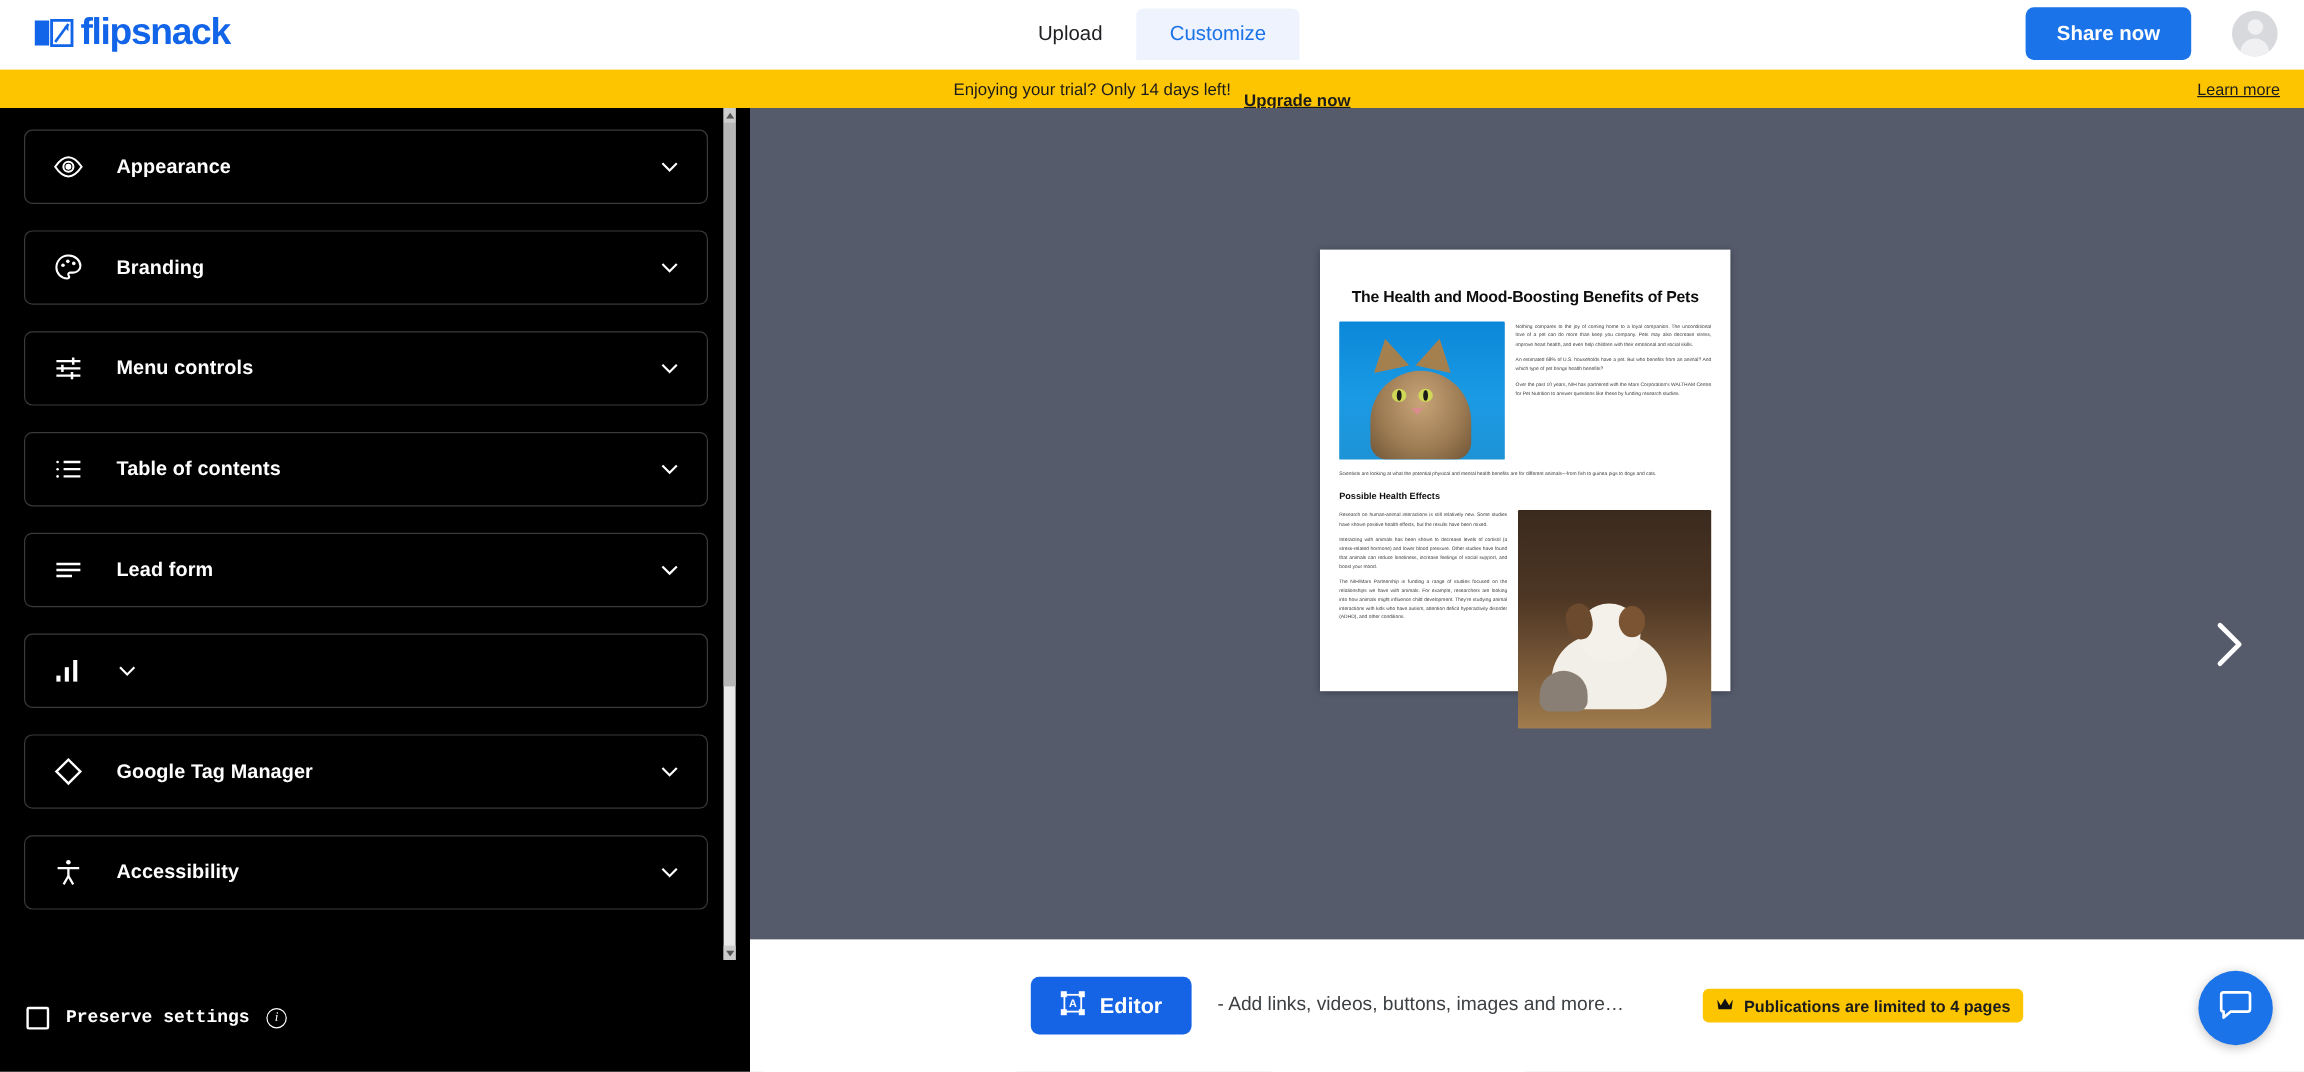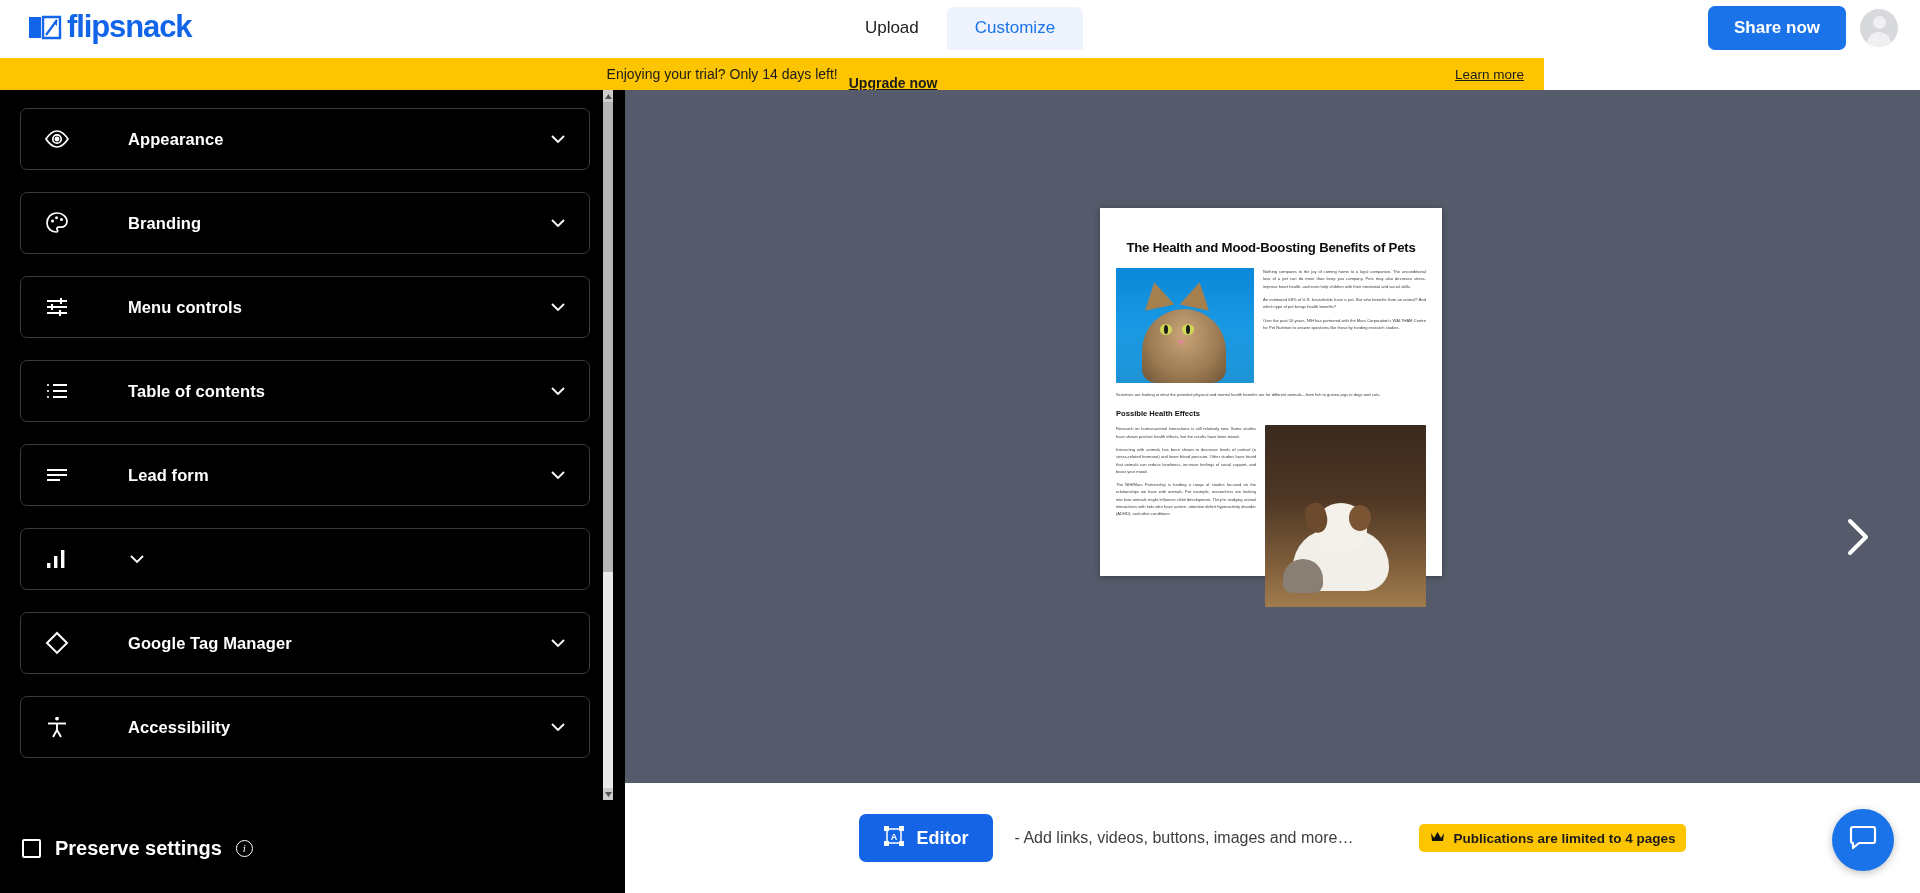--- a/index.html
+++ b/index.html
@@ -22,21 +22,21 @@
   .logo-mark { width: 34px; height: 26px; position: relative; }
   .logo-text { font-size: 31px; font-weight: 700; color: #1264e8; letter-spacing: -1.1px; }
 
   .navtabs { position: absolute; left: 50%; transform: translateX(-50%); display: flex; align-items: center; gap: 0px; }
   .navtab {
     font-size: 17px; color: #202124; padding: 11px 28px;
     border-radius: 6px 6px 0 0; cursor: pointer; line-height: 1.2;
   }
   .navtab.active { color: #1a73e8; background: #eef3fd; }
 
-  .topright { position: absolute; right: 22px; top: 6px; display: flex; align-items: center; gap: 14px; justify-content: flex-end; }
+  .topright { position: absolute; right: 22px; top: 6px; display: flex; align-items: center; gap: 34px; justify-content: flex-end; }
   .share-btn {
     background: #1a73e8; color: #fff; font-size: 17px; font-weight: 700;
     padding: 12px 26px; border-radius: 7px; border: none; cursor: pointer;
     font-family: "Liberation Sans", sans-serif;
   }
   .avatar {
     width: 38px; height: 38px; border-radius: 50%; background: #d8d9dc;
     position: relative; overflow: hidden; cursor: pointer;
   }
   .avatar::before {
@@ -44,21 +44,21 @@
     background: #f0f0f2; left: 12.5px; top: 7px;
   }
   .avatar::after {
     content: ""; position: absolute; width: 24px; height: 16px; border-radius: 12px 12px 0 0;
     background: #f0f0f2; left: 7px; top: 23px;
   }
 
   
   .banner {
     position: absolute; top: 58px; left: 0;
-    width: 1544px; height: 32px;
+    width: 1920px; height: 32px;
     background: #fdc500;
     display: flex; align-items: center; justify-content: center;
     font-size: 14px; color: #1b1b1b;
   }
   .banner-text { font-weight: 400; }
   .banner-link {
     margin-left: 11px; font-weight: 700; color: #1b1b1b;
     text-decoration: underline; cursor: pointer; margin-top: 18px;
   }
   .banner-learn {
@@ -76,21 +76,21 @@
   .sidebar-scroll {
     position: absolute; top: 0; left: 0;
     width: 610px; height: 710px;
     padding: 18px 20px 0 20px;
     overflow: hidden;
   }
   .panel {
     border: 1px solid #3a3a3a; border-radius: 7px;
     height: 62px; margin-bottom: 22px;
     display: flex; align-items: center;
-    padding: 12px 22px; cursor: pointer; background: #000; gap: 31px;
+    padding: 12px 22px; cursor: pointer; background: #000;
   }
   .panel-icon {
     width: 28px; height: 28px; margin-right: 26px;
     display: flex; align-items: center; justify-content: center;
     flex: none;
   }
   .panel-label {
     flex: 1; color: #ffffff; font-size: 16.5px; font-weight: 700;
     letter-spacing: 0.1px;
   }
@@ -114,21 +114,21 @@
   
   .preserve-row {
     position: absolute; bottom: 0px; left: 0; width: 625px; height: 90px;
     display: flex; align-items: center; padding-left: 22px; gap: 14px;
     background: #000;
   }
   .checkbox {
     width: 19px; height: 19px; border: 2px solid #ffffff; border-radius: 2px;
     background: transparent; cursor: pointer; flex: none;
   }
-  .preserve-label { color: #ffffff; font-size: 20px; font-weight: 700; }
+  .preserve-label { color: #ffffff; font-size: 15px; font-weight: 700; font-family: Liberation Mono, monospace; }
   .info-icon {
     width: 17px; height: 17px; border: 1.6px solid #ffffff; border-radius: 50%;
     color: #fff; font-size: 11px; font-style: italic; font-family: "Liberation Serif", serif;
     display: flex; align-items: center; justify-content: center; cursor: pointer; flex: none;
   }
 
   
   .stage {
     position: absolute; top: 90th; left: 625px;
     width: 1295px; height: 693px;

